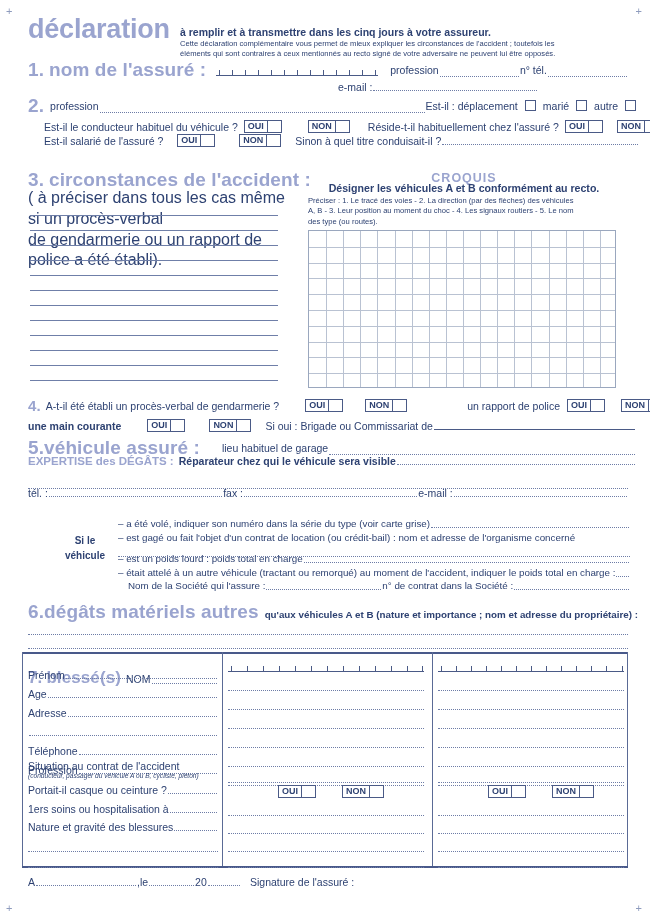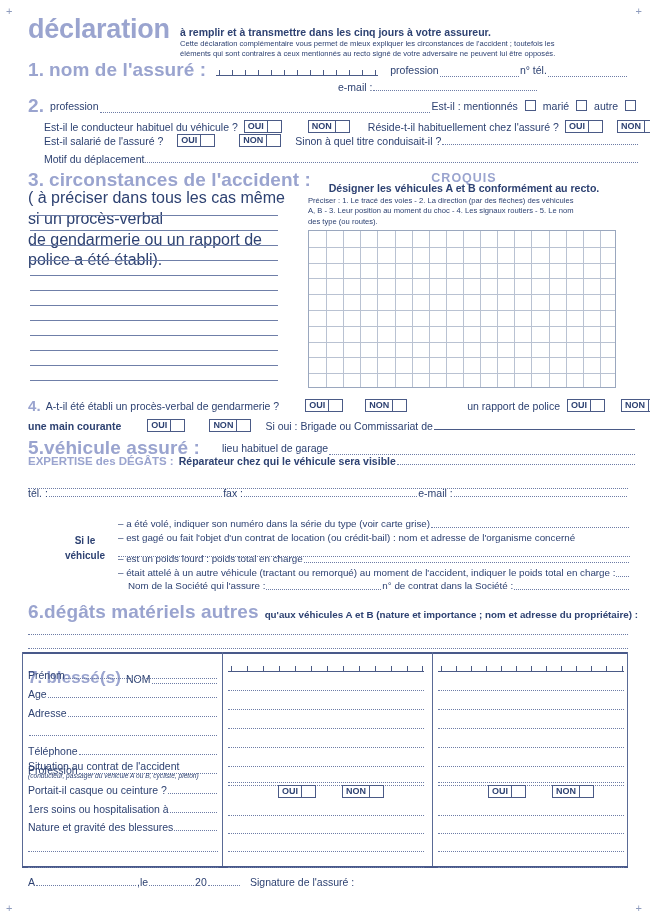--- a/index.html
+++ b/index.html
@@ -107,21 +107,21 @@
 
   <div class="abs row" style="left:338px;top:81px;width:200px;">
     <span class="t11">e-mail :</span>
     <span class="dots"></span>
   </div>
 
   <div class="abs row" style="left:28px;top:96px;width:608px;">
     <span class="h-big">2.</span>
     <span class="t11" style="margin-left:6px;">profession</span>
     <span class="dots"></span>
-    <span class="t11 nowrap">Est-il : mentionnés</span>
+    <span class="t11 nowrap">Est-il : déplacement</span>
     <span class="cbx" style="margin-left:7px;"></span>
     <span class="t11 nowrap" style="margin-left:7px;">marié</span>
     <span class="cbx" style="margin-left:7px;"></span>
     <span class="t11 nowrap" style="margin-left:7px;">autre</span>
     <span class="cbx" style="margin-left:7px;"></span>
   </div>
 
   <div class="abs row" style="left:44px;top:120px;width:595px;text-align:right;">
     <span class="t11 nowrap">Est-il le conducteur habituel du véhicule ?</span>
     <span class="on" style="margin-left:6px;">
@@ -150,24 +150,20 @@
         <span class="bx"></span>
     </span>
     <span class="on" style="margin-left:24px;">
       <span class="lab">NON</span>
         <span class="bx"></span>
     </span>
     <span class="t11 nowrap" style="margin-left:14px;">Sinon à quel titre conduisait-il ?</span>
     <span class="dots"></span>
   </div>
 
-  <div class="abs row" style="left:44px;top:153px;width:595px;">
-    <span class="t11 nowrap">Motif du déplacement</span>
-    <span class="dots"></span>
-  </div>
 
   <div class="abs row" style="left:28px;top:170px;">
     <span class="h-big">3.</span>
     <span class="h-big" style="margin-left:5px;">circonstances de l'accident :</span>
   </div>
   <div class="abs t" style="left:28px;top:188px;width:270px;line-height:1.3;font-size:16px;">
     <div>( à préciser dans tous les cas même si un procès-verbal</div>
     <div>de gendarmerie ou un rapport de police a été établi).</div>
   </div>
 

